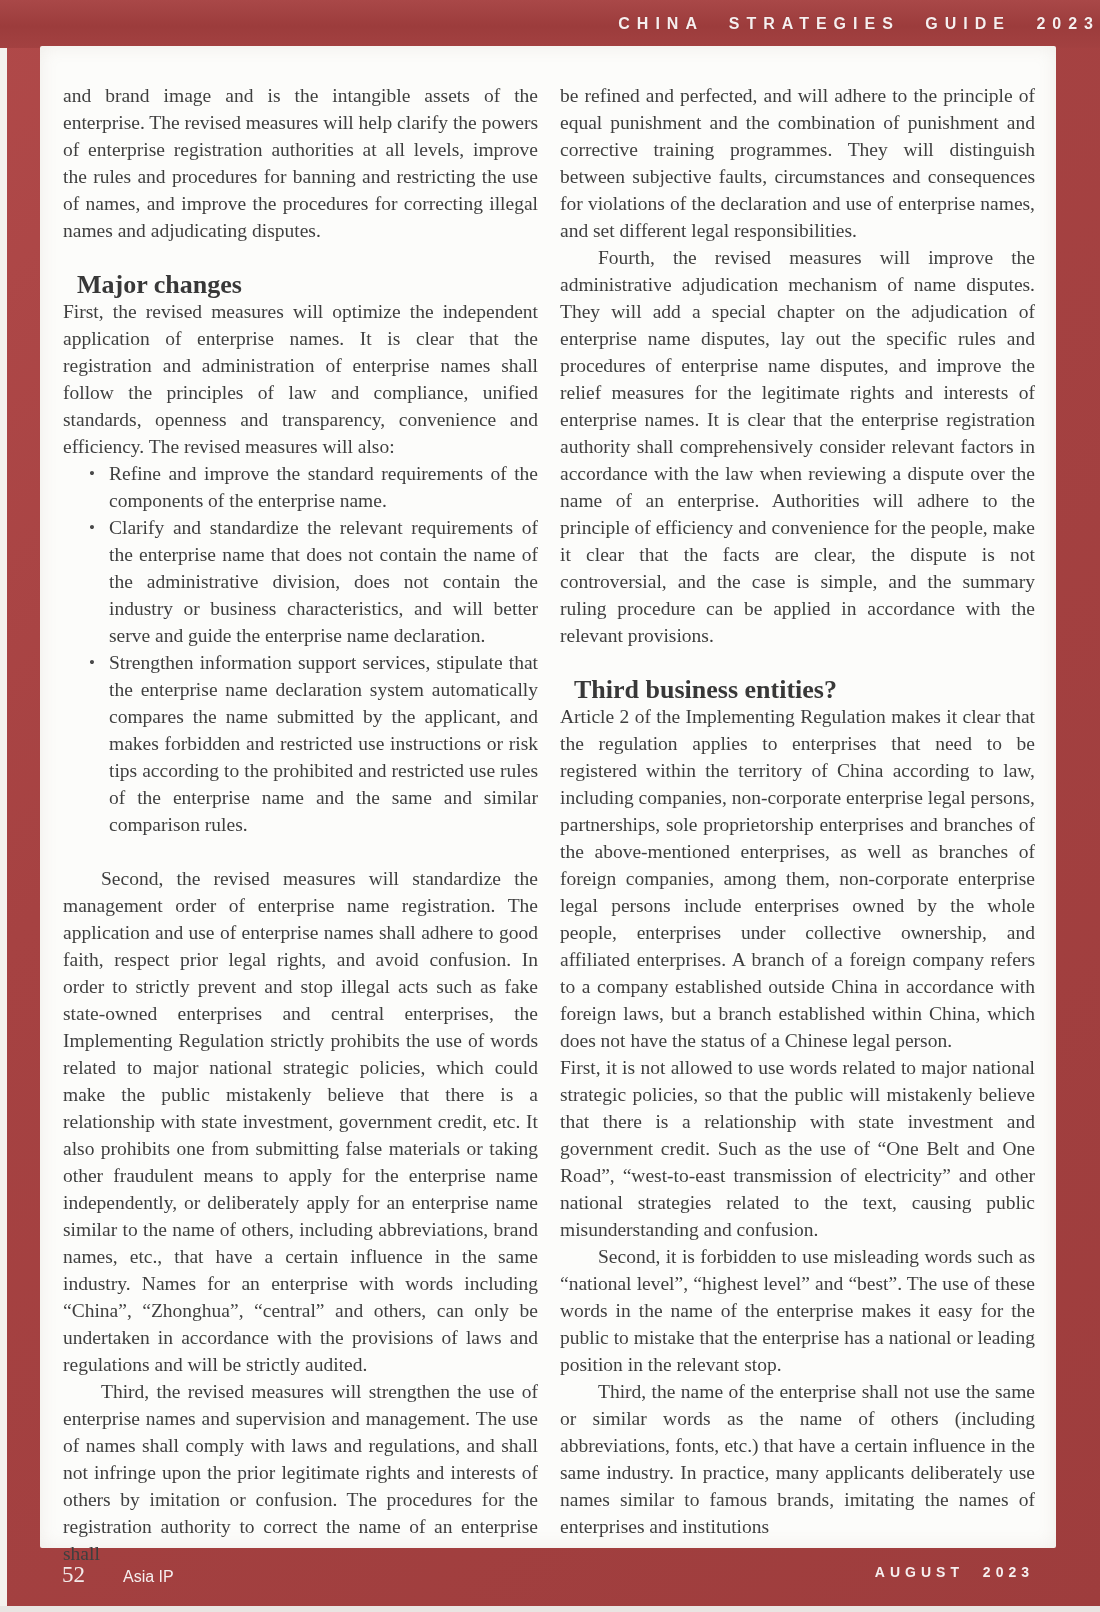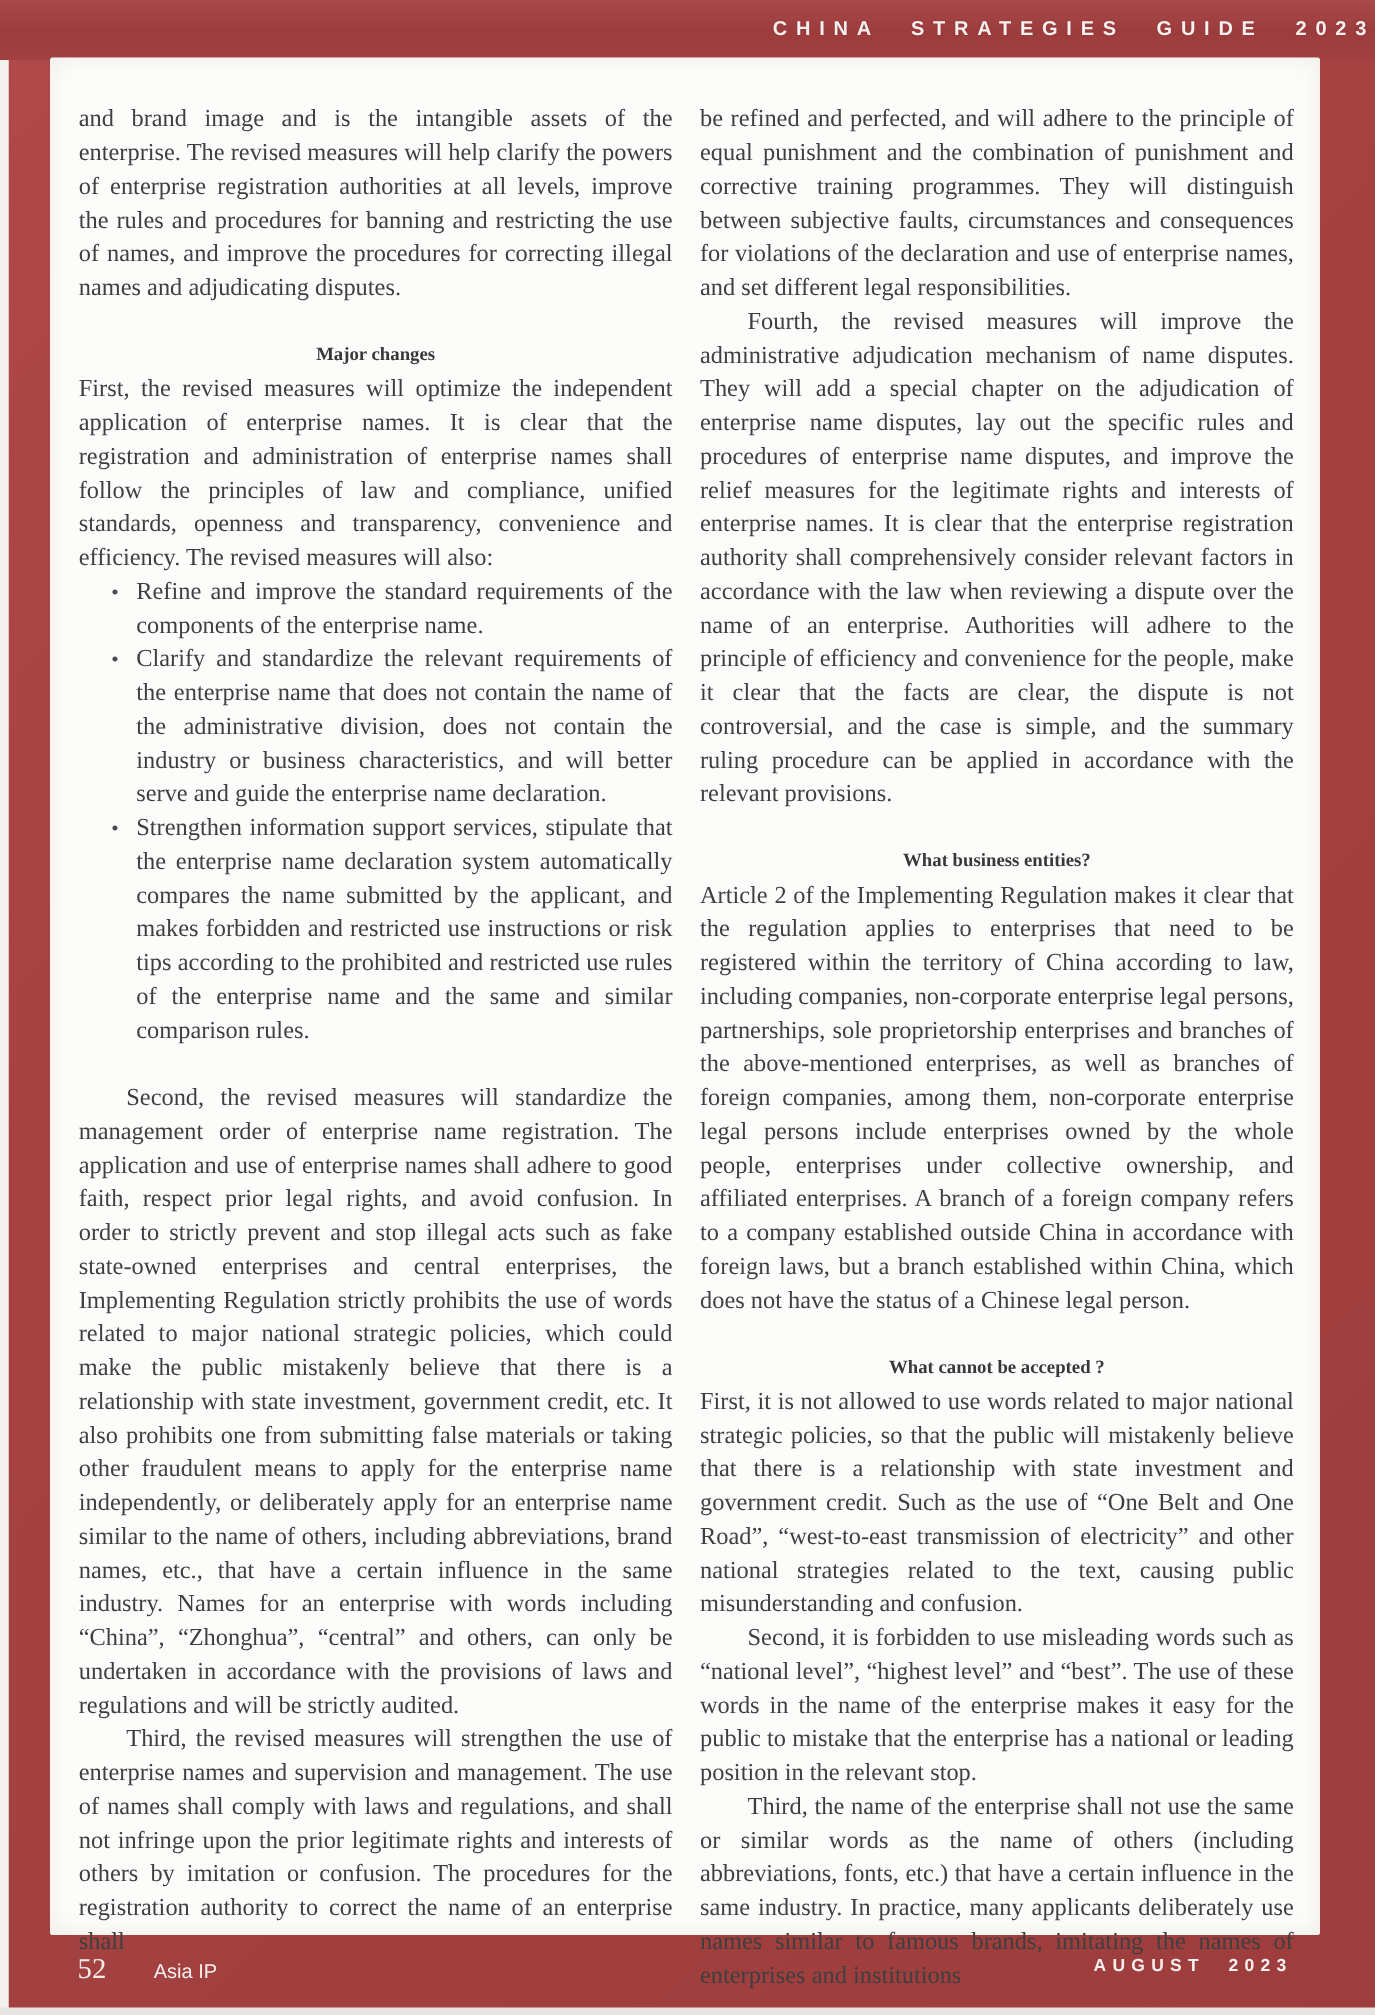--- a/index.html
+++ b/index.html
@@ -60,26 +60,26 @@
     min-width: 0;
     color: #3f3f3f;
     font-size: 19.5px;
     line-height: 27px;
     text-align: justify;
   }
   .col p { margin: 0; }
   .col p.indent { text-indent: 38px; }
   .col p.gap-above { margin-top: 27px; }
   .col h3 {
-    margin: 27px 0 0 0;
-    font-size: 15px;
+    margin: 27px 0 0 14px;
+    font-size: 26px;
     line-height: 27px;
     font-weight: 700;
     color: #383838;
-    text-align: center;
+    text-align: left;
   }
   ul.bullets {
     margin: 0;
     padding: 0 0 0 46px;
     list-style: none;
   }
   ul.bullets li {
     position: relative;
     margin: 0;
   }
@@ -151,25 +151,24 @@
         <p class="indent gap-above">Second, the revised measures will standardize the management order of enterprise name registration. The application and use of enterprise names shall adhere to good faith, respect prior legal rights, and avoid confusion. In order to strictly prevent and stop illegal acts such as fake state-owned enterprises and central enterprises, the Implementing Regulation strictly prohibits the use of words related to major national strategic policies, which could make the public mistakenly believe that there is a relationship with state investment, government credit, etc. It also prohibits one from submitting false materials or taking other fraudulent means to apply for the enterprise name independently, or deliberately apply for an enterprise name similar to the name of others, including abbreviations, brand names, etc., that have a certain influence in the same industry. Names for an enterprise with words including “China”, “Zhonghua”, “central” and others, can only be undertaken in accordance with the provisions of laws and regulations and will be strictly audited.</p>
 
         <p class="indent">Third, the revised measures will strengthen the use of enterprise names and supervision and management. The use of names shall comply with laws and regulations, and shall not infringe upon the prior legitimate rights and interests of others by imitation or confusion. The procedures for the registration authority to correct the name of an enterprise shall</p>
       </div>
 
       <div class="col">
         <p>be refined and perfected, and will adhere to the principle of equal punishment and the combination of punishment and corrective training programmes. They will distinguish between subjective faults, circumstances and consequences for violations of the declaration and use of enterprise names, and set different legal responsibilities.</p>
 
         <p class="indent">Fourth, the revised measures will improve the administrative adjudication mechanism of name disputes. They will add a special chapter on the adjudication of enterprise name disputes, lay out the specific rules and procedures of enterprise name disputes, and improve the relief measures for the legitimate rights and interests of enterprise names. It is clear that the enterprise registration authority shall comprehensively consider relevant factors in accordance with the law when reviewing a dispute over the name of an enterprise. Authorities will adhere to the principle of efficiency and convenience for the people, make it clear that the facts are clear, the dispute is not controversial, and the case is simple, and the summary ruling procedure can be applied in accordance with the relevant provisions.</p>
 
-        <h3>What business entities?</h3>
+        <h3>Third business entities?</h3>
 
         <p>Article 2 of the Implementing Regulation makes it clear that the regulation applies to enterprises that need to be registered within the territory of China according to law, including companies, non-corporate enterprise legal persons, partnerships, sole proprietorship enterprises and branches of the above-mentioned enterprises, as well as branches of foreign companies, among them, non-corporate enterprise legal persons include enterprises owned by the whole people, enterprises under collective ownership, and affiliated enterprises. A branch of a foreign company refers to a company established outside China in accordance with foreign laws, but a branch established within China, which does not have the status of a Chinese legal person.</p>
 
-        <h3>What cannot be accepted ?</h3>
 
         <p>First, it is not allowed to use words related to major national strategic policies, so that the public will mistakenly believe that there is a relationship with state investment and government credit. Such as the use of “One Belt and One Road”, “west-to-east transmission of electricity” and other national strategies related to the text, causing public misunderstanding and confusion.</p>
 
         <p class="indent">Second, it is forbidden to use misleading words such as “national level”, “highest level” and “best”. The use of these words in the name of the enterprise makes it easy for the public to mistake that the enterprise has a national or leading position in the relevant stop.</p>
 
         <p class="indent">Third, the name of the enterprise shall not use the same or similar words as the name of others (including abbreviations, fonts, etc.) that have a certain influence in the same industry. In practice, many applicants deliberately use names similar to famous brands, imitating the names of enterprises and institutions</p>
       </div>
 
     </div>
   </div>

